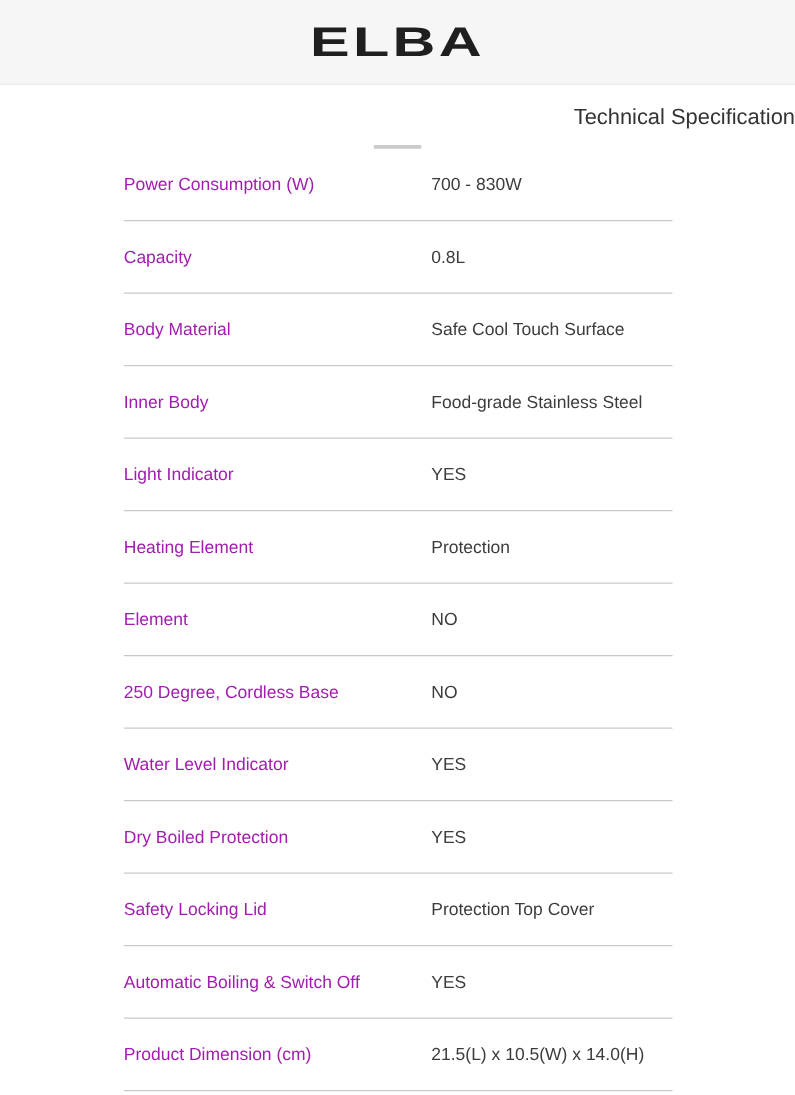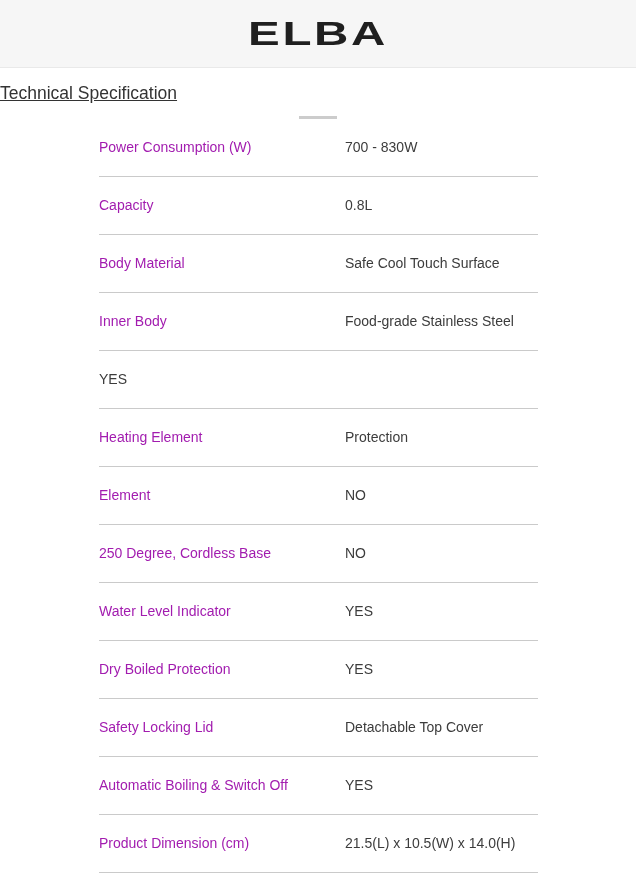--- a/index.html
+++ b/index.html
@@ -28,26 +28,25 @@
     letter-spacing: 2px;
     color: #1f1f1f;
     transform: scaleX(1.32) scaleY(0.92);
     transform-origin: center;
     line-height: 1;
     user-select: none;
   }
   .title {
     margin: 0;
     padding-top: 15px;
-    text-align: left;
+    text-align: right;
     font-size: 17.5px;
     font-weight: 400;
     color: #333333;
     line-height: 20px;
-    text-decoration: underline;
   }
   .title-divider {
     width: 38px;
     height: 3px;
     background: #cccccc;
     margin: 13px auto 0 auto;
   }
   .spec-table {
     margin-left: 99px;
     width: 439px;
@@ -98,20 +97,21 @@
     <div class="spec-label">Body Material</div>
     <div class="spec-value">Safe Cool Touch Surface</div>
   </div>
 
   <div class="spec-row">
     <div class="spec-label">Inner Body</div>
     <div class="spec-value">Food-grade Stainless Steel</div>
   </div>
 
   <div class="spec-row">
+    <div class="spec-label">Light Indicator</div>
     <div class="spec-value">YES</div>
   </div>
 
   <div class="spec-row">
     <div class="spec-label">Heating Element</div>
     <div class="spec-value">Protection</div>
   </div>
 
   <div class="spec-row">
     <div class="spec-label">Element</div>
@@ -128,21 +128,21 @@
     <div class="spec-value">YES</div>
   </div>
 
   <div class="spec-row">
     <div class="spec-label">Dry Boiled Protection</div>
     <div class="spec-value">YES</div>
   </div>
 
   <div class="spec-row">
     <div class="spec-label">Safety Locking Lid</div>
-    <div class="spec-value">Detachable Top Cover</div>
+    <div class="spec-value">Protection Top Cover</div>
   </div>
 
   <div class="spec-row">
     <div class="spec-label">Automatic Boiling &amp; Switch Off</div>
     <div class="spec-value">YES</div>
   </div>
 
   <div class="spec-row">
     <div class="spec-label">Product Dimension (cm)</div>
     <div class="spec-value">21.5(L) x 10.5(W) x 14.0(H)</div>

